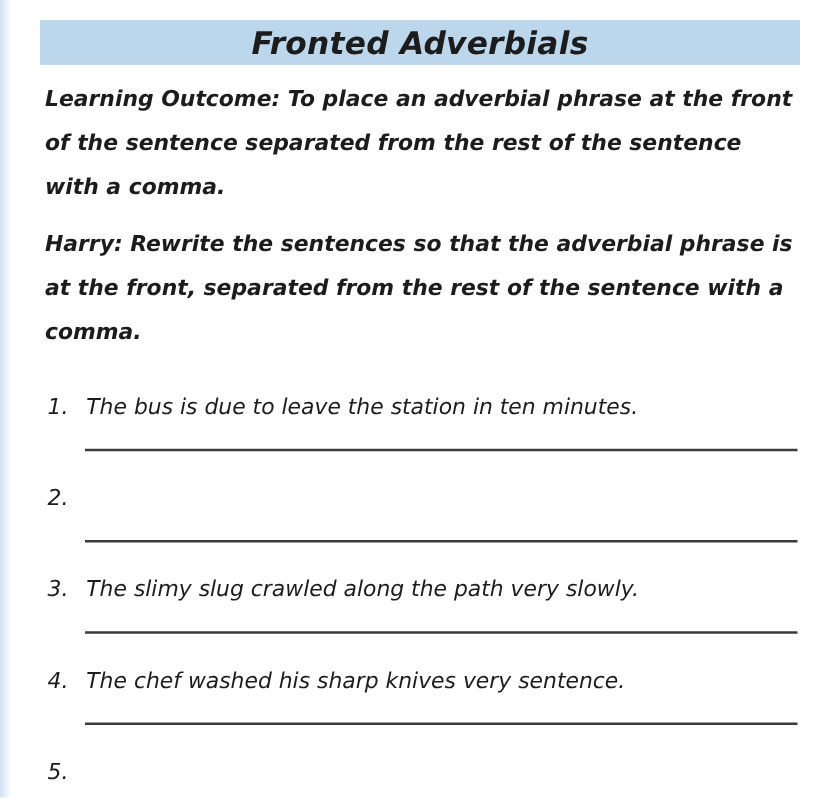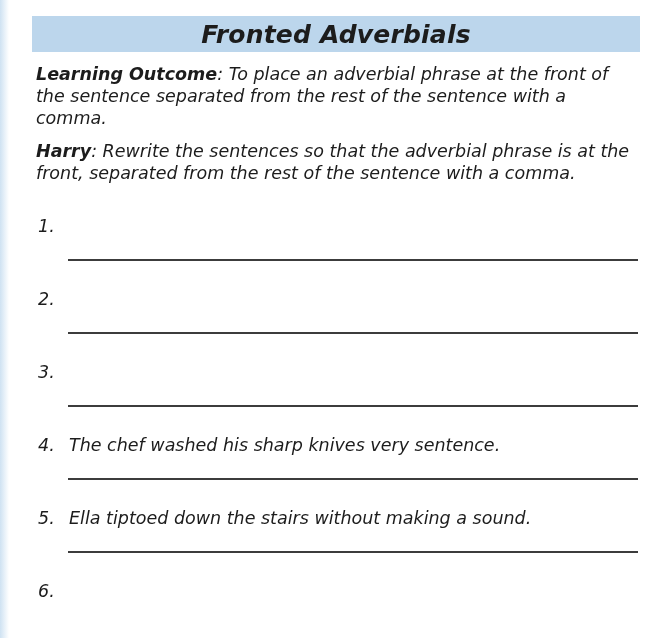--- a/index.html
+++ b/index.html
@@ -19,22 +19,23 @@
     background:linear-gradient(to right,var(--strip),#ffffff);
   }
   .banner{
     margin:16px 0 0 32px;width:608px;height:36px;
     background:var(--banner);
     display:flex;align-items:center;justify-content:center;
     font-weight:bold;font-size:25px;letter-spacing:0.2px;
   }
   .para{
     margin:11px 32px 0 36px;
-    font-size:17.5px;line-height:22px;
+    font-size:17.5px;line-height:35px;
     max-width:600px;
+    font-weight:bold;
   }
   .para b{font-style:italic;}
   .items{margin:30px 0 0 38px;padding:0;list-style:none;}
   .item{margin:0 0 26px 0;}
   .item-text{
     display:flex;font-size:17.5px;line-height:24px;
   }
   .num{width:22px;flex:0 0 auto;}
   .sentence{margin-left:9px;}
   .answer-line{
@@ -52,50 +53,51 @@
 </div>
 
 <p class="para"><b>Learning Outcome</b><span>: To place an adverbial phrase at the front of the sentence separated from the rest of the sentence with a comma.</span></p>
 
 <p class="para"><b>Harry</b><span>: Rewrite the sentences so that the adverbial phrase is at the front, separated from the rest of the sentence with a comma.</span></p>
 
 <ul class="items" id="items">
   <li class="item">
     <div class="item-text">
       <span class="num">1.</span>
+      <span class="sentence">The bus is due to leave the station in ten minutes.</span>
     </div>
     <div class="answer-line"></div>
   </li>
 
   <li class="item">
     <div class="item-text">
       <span class="num">2.</span>
     </div>
     <div class="answer-line"></div>
   </li>
 
   <li class="item">
     <div class="item-text">
       <span class="num">3.</span>
+      <span class="sentence">The slimy slug crawled along the path very slowly.</span>
     </div>
     <div class="answer-line"></div>
   </li>
 
   <li class="item">
     <div class="item-text">
       <span class="num">4.</span>
       <span class="sentence">The chef washed his sharp knives very sentence.</span>
     </div>
     <div class="answer-line"></div>
   </li>
 
   <li class="item">
     <div class="item-text">
       <span class="num">5.</span>
-      <span class="sentence">Ella tiptoed down the stairs without making a sound.</span>
     </div>
     <div class="answer-line"></div>
   </li>
 
   <li class="item">
     <div class="item-text">
       <span class="num">6.</span>
     </div>
 
   </li>

